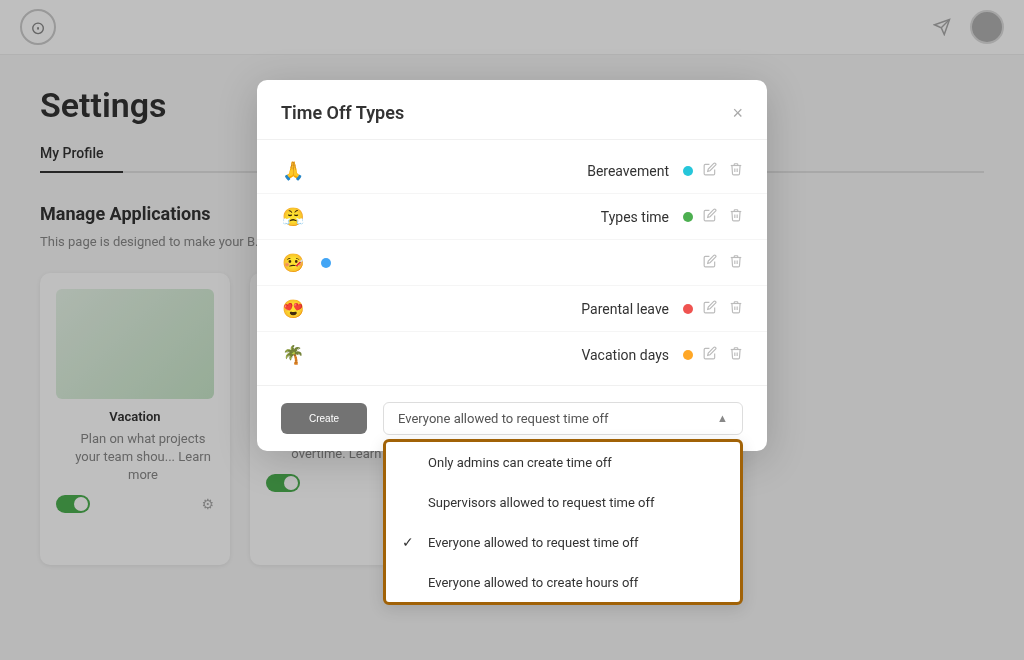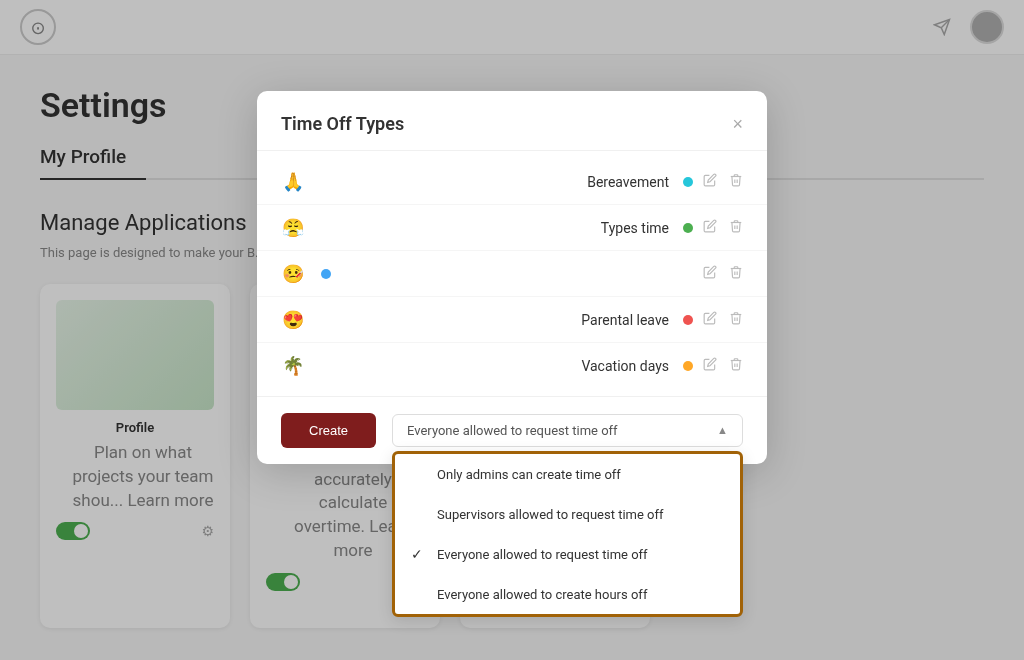--- a/index.html
+++ b/index.html
@@ -64,35 +64,35 @@
       margin-bottom: 12px;
     }
     .settings-tabs {
       display: flex;
       gap: 0;
       border-bottom: 2px solid #e0e0e0;
       margin-bottom: 30px;
     }
     .settings-tab {
       padding: 8px 20px 10px 0;
-      font-size: 19px;
+      font-size: 14px;
       color: #666;
       cursor: pointer;
       margin-right: 20px;
       text-align: center;
     }
     .settings-tab.active {
       color: #333;
       font-weight: 500;
       border-bottom: 2px solid #333;
       margin-bottom: -2px;
     }
     .manage-apps-title {
-      font-size: 22px;
-      font-weight: 400;
+      font-size: 18px;
+      font-weight: 700;
       color: #333;
       margin-bottom: 10px;
     }
     .manage-apps-desc {
       font-size: 13px;
       color: #888;
       margin-bottom: 24px;
     }
     .cards-row {
       display: flex;
@@ -113,21 +113,21 @@
       margin-bottom: 10px;
     }
     .card-title {
       font-size: 13px;
       font-weight: 600;
       color: #333;
       text-align: center;
       margin-bottom: 6px;
     }
     .card-desc {
-      font-size: 17px;
+      font-size: 13px;
       color: #888;
       text-align: center;
       line-height: 1.4;
       margin-left: 16px;
     }
     .card-footer {
       display: flex;
       align-items: center;
       justify-content: space-between;
       margin-top: 10px;
@@ -157,21 +157,21 @@
     .overlay {
       position: absolute;
       top: 0; left: 0; right: 0; bottom: 0;
       background: rgba(0,0,0,0.25);
       z-index: 10;
     }
 
     
     .modal {
       position: absolute;
-      top: 91px;
+      top: 80px;
       left: 50%;
       transform: translateX(-50%);
       width: 510px;
       background: #fff;
       border-radius: 10px;
       box-shadow: 0 8px 40px rgba(0,0,0,0.18);
       z-index: 20;
       overflow: visible;
     }
     .modal-header {
@@ -232,26 +232,26 @@
       cursor: pointer;
     }
     .modal-footer {
       padding: 16px 24px;
       border-top: 1px solid #f0f0f0;
       display: flex;
       align-items: center;
       gap: 16px;
     }
     .create-btn {
-      background: #7f1d1d;
+      background: #737373;
       color: #fff;
       border: none;
       border-radius: 6px;
       padding: 10px 28px;
-      font-size: 13px;
+      font-size: 10px;
       font-weight: 500;
       cursor: pointer;
     }
     .dropdown-wrapper {
       position: relative;
       flex: 1;
     }
     .dropdown-trigger {
       display: flex;
       align-items: center;
@@ -327,21 +327,21 @@
 <div class="settings-page">
   <div class="settings-title">Settings</div>
   <div class="settings-tabs">
     <div class="settings-tab active">My Profile</div>
   </div>
   <div class="manage-apps-title">Manage Applications</div>
   <div class="manage-apps-desc">This page is designed to make your B... ts of the product that you don't use at this moment.</div>
   <div class="cards-row">
     <div class="card">
       <div class="card-img"></div>
-      <div class="card-title">Profile</div>
+      <div class="card-title">Vacation</div>
       <div class="card-desc">Plan on what projects your team shou... Learn more</div>
       <div class="card-footer">
         <div class="toggle on"></div>
         <span class="gear-icon">⚙</span>
       </div>
     </div>
     <div class="card">
       <div class="card-img"></div>
       <div class="card-title"></div>
       <div class="card-desc">end their work to avoid or accurately calculate overtime. Learn more</div>

